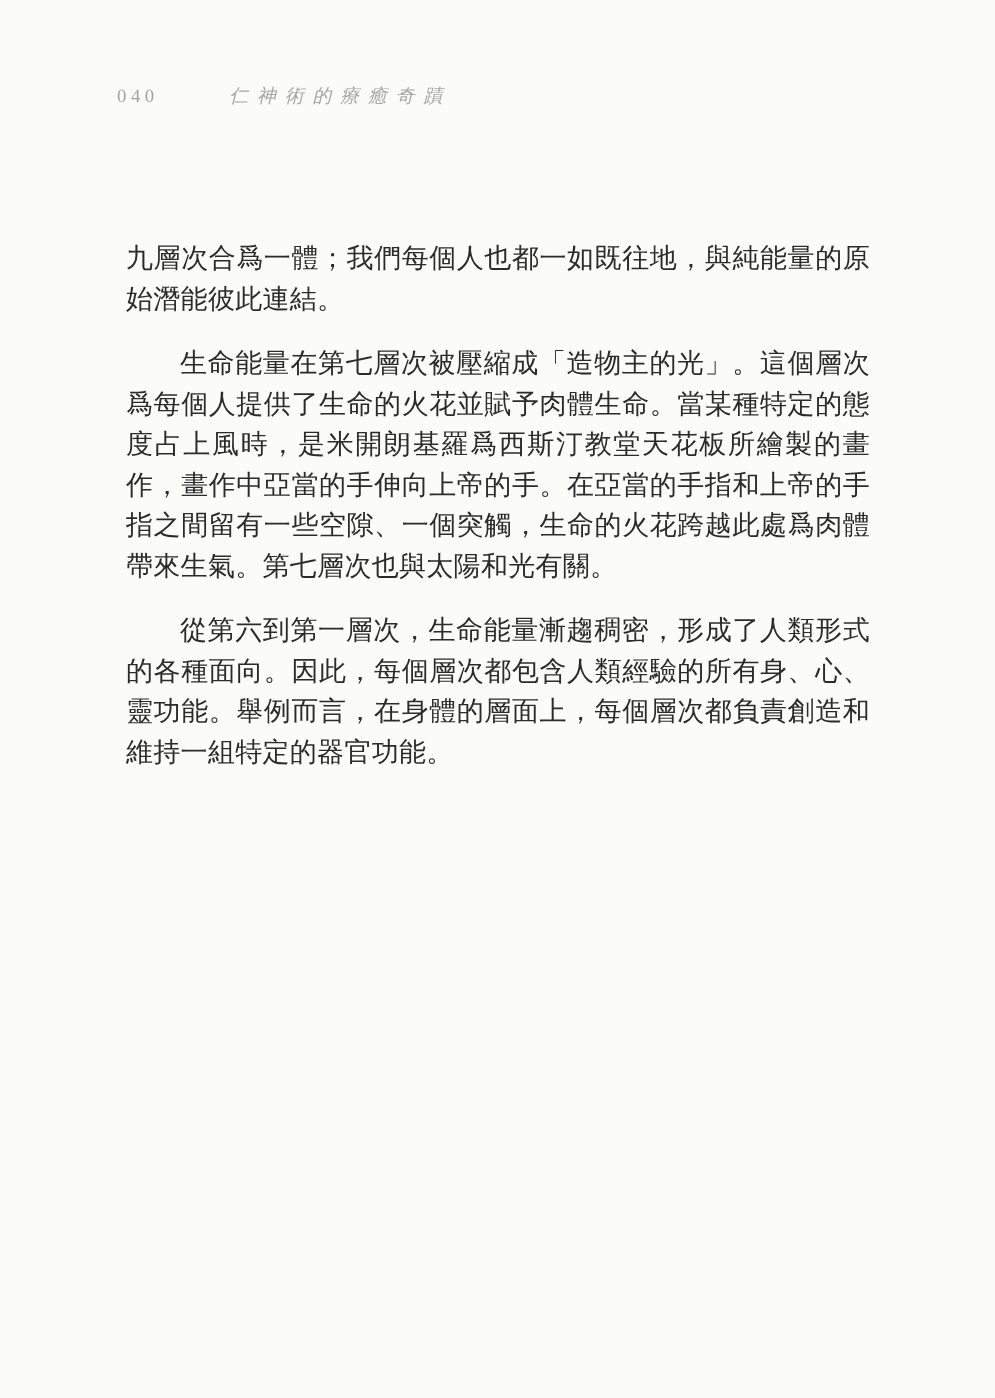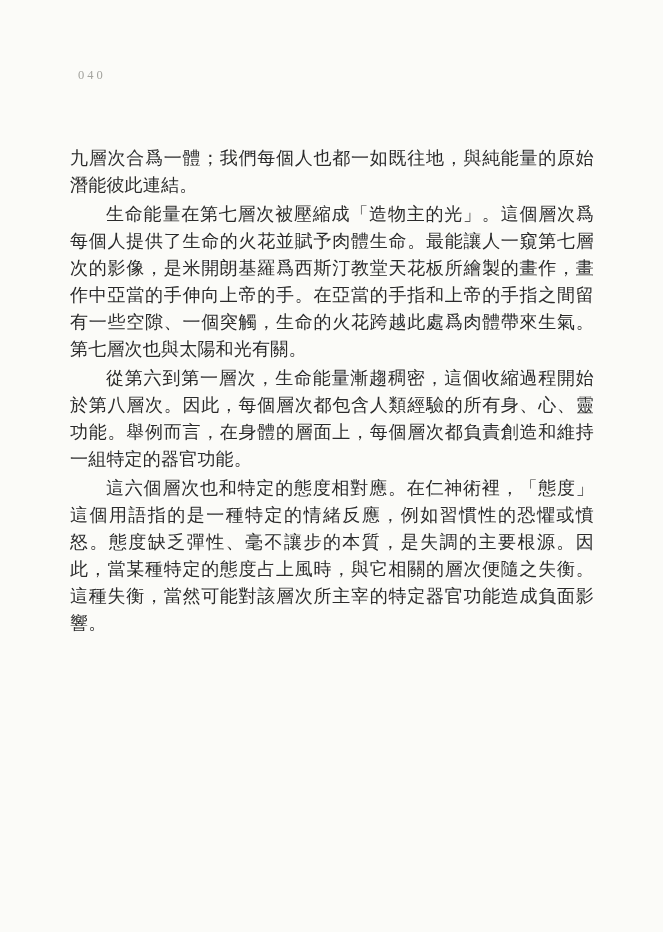--- a/index.html
+++ b/index.html
@@ -15,27 +15,26 @@
       overflow: hidden;
     }
     .page {
       position: absolute;
       inset: 0;
       background: #fbfbf8;
     }
     
     .running-header {
       position: absolute;
-      top: 68px;
+      top: 56px;
       left: 78px;
       right: 60px;
       display: flex;
-      align-items: flex-start;
+      align-items: center;
       color: #a3a39e;
-      flex-direction: column;
     }
     .page-number {
       font-size: 12.5px;
       letter-spacing: 3px;
       color: #a3a39e;
       font-family: "Liberation Serif", "DejaVu Serif", serif;
     }
     .running-title {
       margin-left: 47px;
       font-size: 12.5px;
@@ -51,38 +50,38 @@
       top: 143px;
       width: 528px;
       color: #2b2b2b;
       font-size: 18px;
       line-height: 27px;
       text-align: justify;
       text-justify: inter-ideograph;
       font-family: "Liberation Serif", "DejaVu Serif", serif;
     }
     .text-block p {
-      margin: 2px;
+      margin: 16px;
       padding: 0;
       text-indent: 2em;
       letter-spacing: 0.2px;
     }
     .text-block p.no-indent {
       text-indent: 0;
     }
   </style>
 </head>
 <body>
 
 <div class="page">
 
   <div class="running-header">
     <span class="page-number">040</span>
+    <span class="running-title">仁神術的療癒奇蹟</span>
   </div>
 
   <div class="text-block">
     <p class="no-indent">九層次合爲一體；我們每個人也都一如既往地，與純能量的原始潛能彼此連結。</p>
-    <p>生命能量在第七層次被壓縮成「造物主的光」。這個層次爲每個人提供了生命的火花並賦予肉體生命。最能讓人一窺第七層次的影像，是米開朗基羅爲西斯汀教堂天花板所繪製的畫作，畫作中亞當的手伸向上帝的手。在亞當的手指和上帝的手指之間留有一些空隙、一個突觸，生命的火花跨越此處爲肉體帶來生氣。第七層次也與太陽和光有關。</p>
-    <p>從第六到第一層次，生命能量漸趨稠密，這個收縮過程開始於第八層次。因此，每個層次都包含人類經驗的所有身、心、靈功能。舉例而言，在身體的層面上，每個層次都負責創造和維持一組特定的器官功能。</p>
-    <p>這六個層次也和特定的態度相對應。在仁神術裡，「態度」這個用語指的是一種特定的情緒反應，例如習慣性的恐懼或憤怒。態度缺乏彈性、毫不讓步的本質，是失調的主要根源。因此，當某種特定的態度占上風時，與它相關的層次便隨之失衡。這種失衡，當然可能對該層次所主宰的特定器官功能造成負面影響。</p>
+    <p>生命能量在第七層次被壓縮成「造物主的光」。這個層次爲每個人提供了生命的火花並賦予肉體生命。當某種特定的態度占上風時，是米開朗基羅爲西斯汀教堂天花板所繪製的畫作，畫作中亞當的手伸向上帝的手。在亞當的手指和上帝的手指之間留有一些空隙、一個突觸，生命的火花跨越此處爲肉體帶來生氣。第七層次也與太陽和光有關。</p>
+    <p>從第六到第一層次，生命能量漸趨稠密，形成了人類形式的各種面向。因此，每個層次都包含人類經驗的所有身、心、靈功能。舉例而言，在身體的層面上，每個層次都負責創造和維持一組特定的器官功能。</p>
   </div>
 
 </div>
 
 </body></html>

